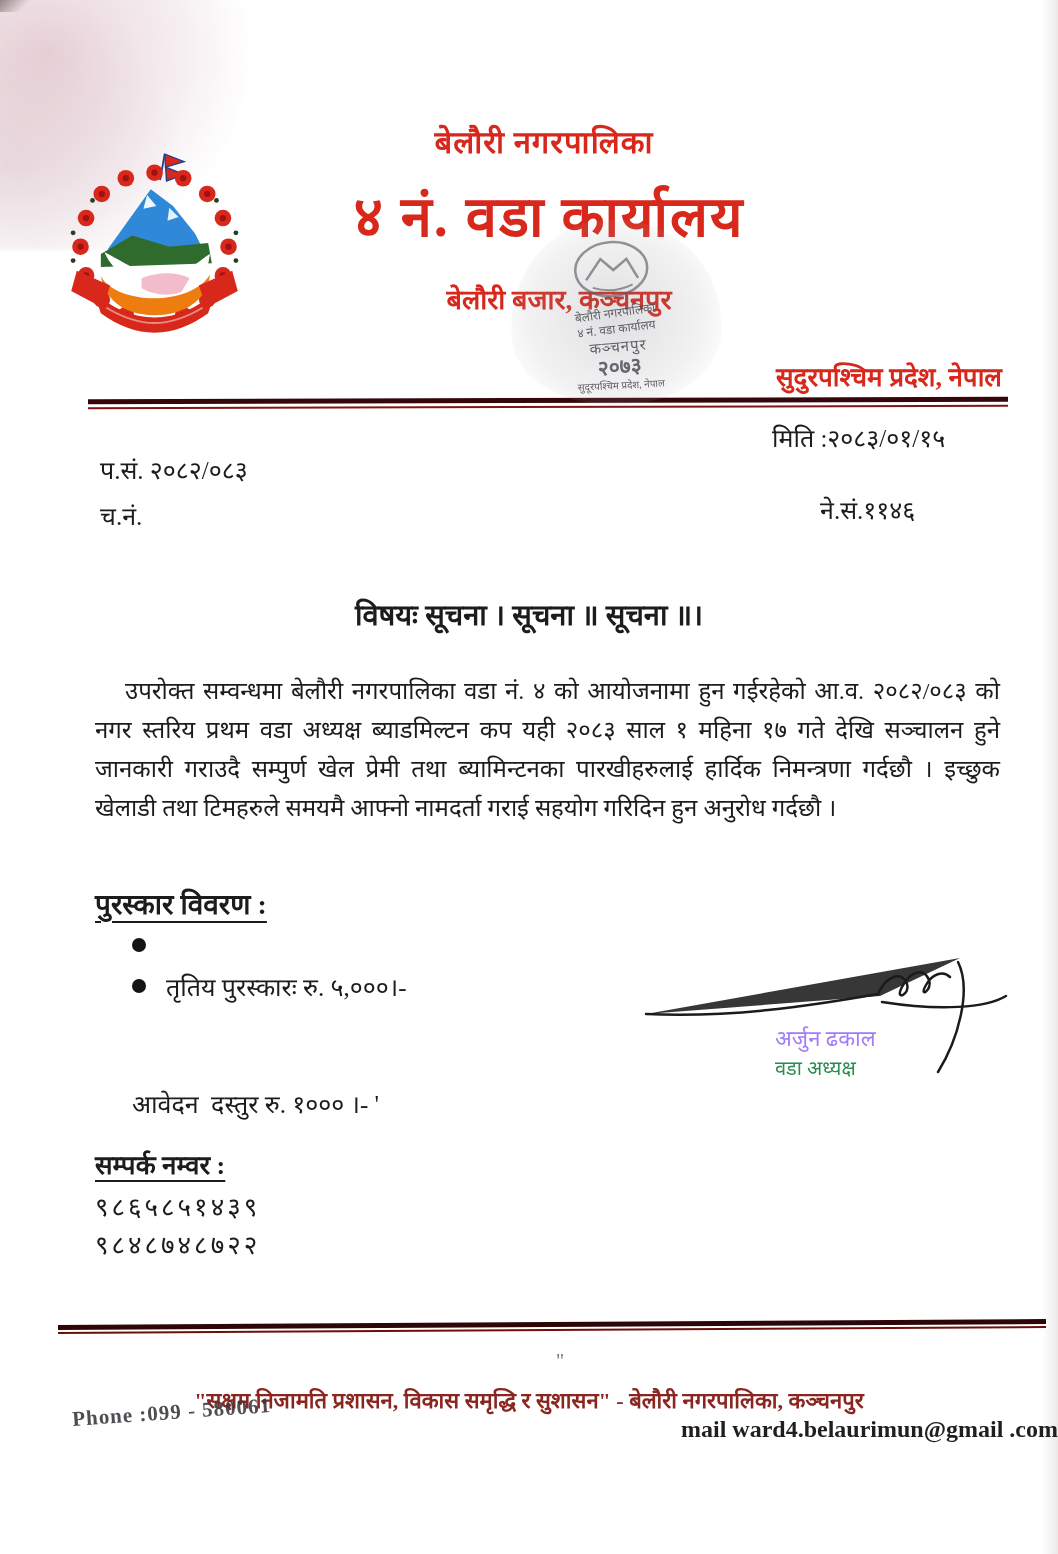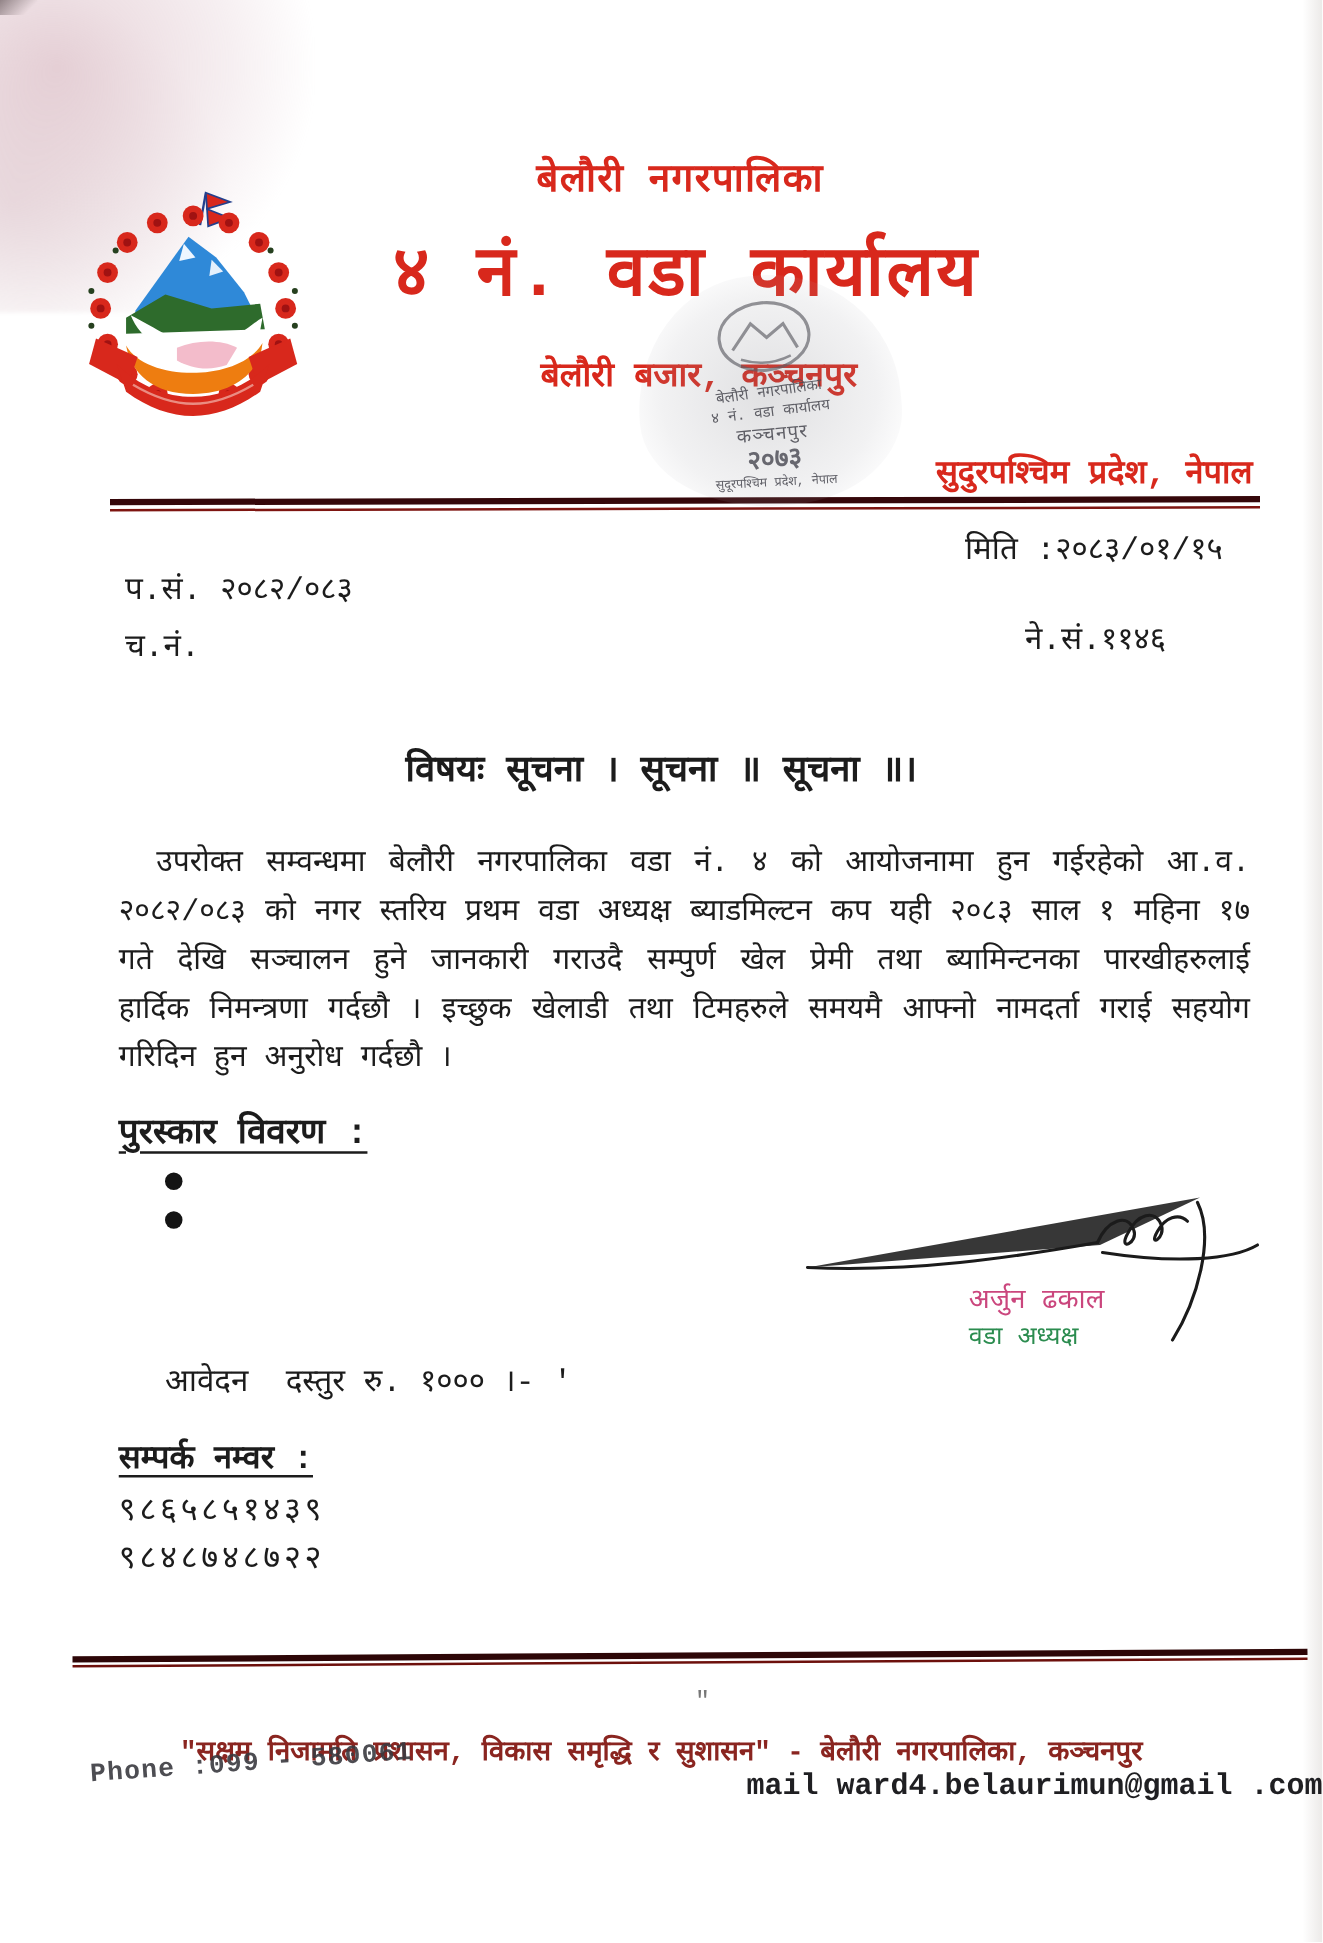--- a/index.html
+++ b/index.html
@@ -1,19 +1,19 @@
 <!DOCTYPE html>
 <html><head>
 <meta charset="utf-8">
 <style>
   html,body { margin:0; padding:0; }
   .page {
     position:relative; width:1058px; height:1554px;
     background:#ffffff; overflow:hidden;
-    font-family:Liberation Mono, monospace;
+    font-family:Liberation Serif, serif;
     color:#1c1c1c;
   }
   .abs { position:absolute; }
 
   
   .corner-speckle {
     left:-50px; top:-40px; width:300px; height:290px;
     background:
       radial-gradient(ellipse at 32% 32%, rgba(206,164,176,.48), rgba(214,182,192,.22) 48%, transparent 72%),
       radial-gradient(circle at 20% 70%, rgba(190,150,160,.25), transparent 55%);
@@ -76,21 +76,21 @@
   .prize-head { left:95px; top:884px; font-size:28px; font-weight:bold;
                 text-decoration:underline; text-underline-offset:7px; }
   .prize-list { left:132px; top:938px; font-size:25px; }
   .prize-row  { display:flex; align-items:center; gap:20px; margin-bottom:17px; }
   .dot { width:14px; height:14px; border-radius:50%; background:#141414; flex:0 0 auto; }
 
   .fee { left:132px; top:1086px; font-size:25px; white-space:pre; }
 
   
   .sig-svg   { left:640px; top:948px; width:370px; height:160px; }
-  .sig-name  { left:775px; top:1022px; font-size:22px; color:#be185d; opacity:.8; filter:blur(.3px); }
+  .sig-name  { left:775px; top:1022px; font-size:22px; color:#8b5cf6; opacity:.8; filter:blur(.3px); }
   .sig-title { left:775px; top:1054px; font-size:20px; color:#15803d; opacity:.9; filter:blur(.2px); }
 
   .contact-head { left:95px; top:1146px; font-size:26px; font-weight:bold;
                   text-decoration:underline; text-underline-offset:6px; }
   .num1 { left:95px; top:1188px; font-size:26px; letter-spacing:3px; }
   .num2 { left:95px; top:1226px; font-size:26px; letter-spacing:3px; }
 
   .rule-bottom {
     left:58px; top:1322px; width:988px; height:2px;
     border-top:5px solid #2d0607; border-bottom:2px solid #6d100c;
@@ -208,20 +208,21 @@
 
   <div class="abs body-par">उपरोक्त सम्वन्धमा बेलौरी नगरपालिका वडा नं. ४ को आयोजनामा हुन गईरहेको आ.व. २०८२/०८३ को नगर स्तरिय प्रथम वडा अध्यक्ष ब्याडमिल्टन कप यही २०८३ साल १ महिना १७ गते देखि सञ्चालन हुने जानकारी गराउदै सम्पुर्ण खेल प्रेमी तथा ब्यामिन्टनका पारखीहरुलाई हार्दिक निमन्त्रणा गर्दछौ । इच्छुक खेलाडी तथा टिमहरुले समयमै आफ्नो नामदर्ता गराई सहयोग गरिदिन हुन अनुरोध गर्दछौ ।</div>
 
   <div class="abs prize-head">पुरस्कार विवरण :</div>
   <div class="abs prize-list">
     <div class="prize-row">
       <span class="dot"></span>
     </div>
     <div class="prize-row">
       <span class="dot"></span>
+      <span>तृतिय पुरस्कारः रु. ५,०००।-</span>
     </div>
   </div>
   <div class="abs fee">आवेदन  दस्तुर रु. १००० ।- '</div>
 
   <svg class="abs sig-svg" viewBox="0 0 370 160">
     <path d="M6 66 L320 10 L240 48 Z" fill="#1b1b1b" opacity="0.88"></path>
     <path d="M6 66 C90 70 170 58 238 46" fill="none" stroke="#1b1b1b" stroke-width="2.5" stroke-linecap="round"></path>
     <path d="M238 46 c8 -18 24 -24 29 -10 c4 10 -13 18 -5 3 c8 -16 22 -20 27 -7 c4 10 -11 19 -3 5 c6 -11 17 -15 24 -8" fill="none" stroke="#1b1b1b" stroke-width="2.5" stroke-linecap="round"></path>
     <path d="M242 54 C300 63 346 60 366 48" fill="none" stroke="#1b1b1b" stroke-width="2.5" stroke-linecap="round"></path>
     <path d="M318 14 C332 42 318 92 298 124" fill="none" stroke="#1b1b1b" stroke-width="2.5" stroke-linecap="round"></path>

